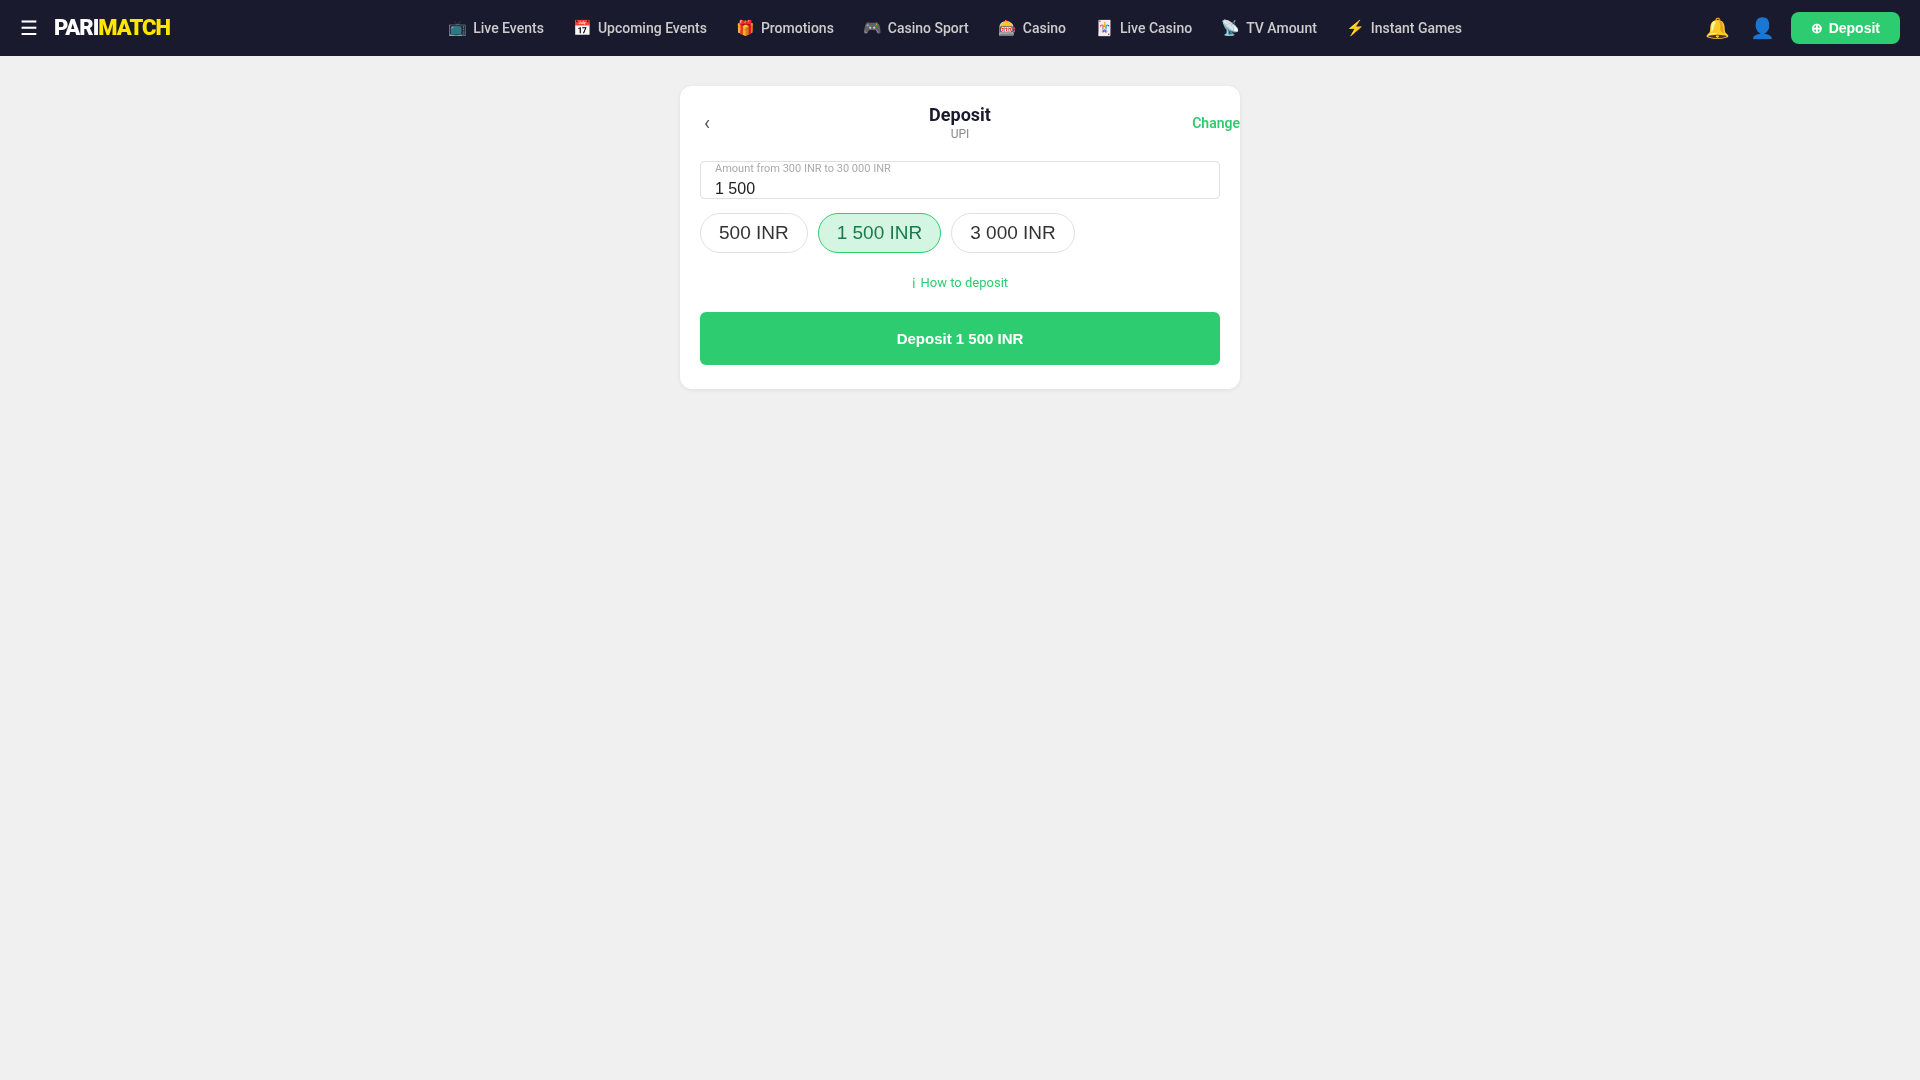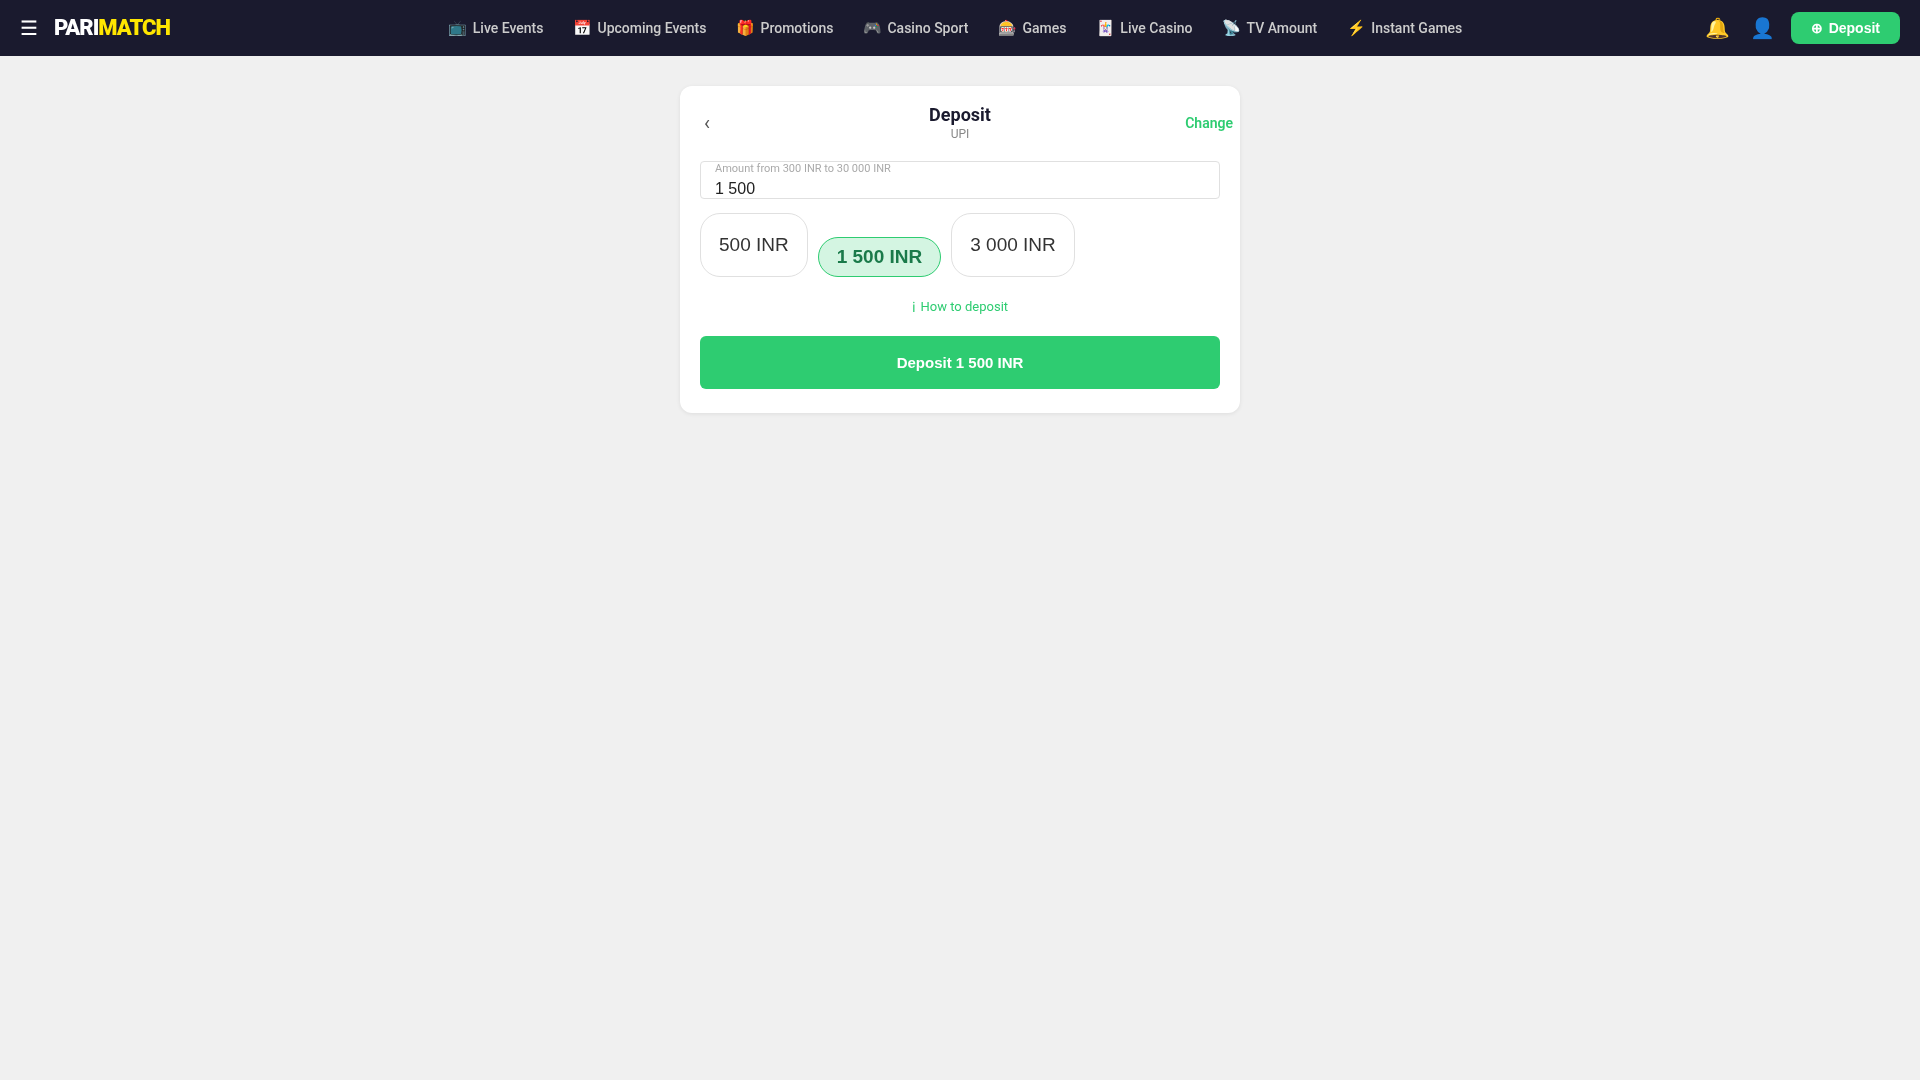--- a/index.html
+++ b/index.html
@@ -139,21 +139,21 @@
       font-weight: 700;
       color: #1a1a2e;
     }
     .deposit-subtitle {
       font-size: 12px;
       color: #888;
       margin-top: 2px;
     }
     .change-btn {
       position: absolute;
-      right: 7px;
+      right: 0;
       color: #2ecc71;
       font-size: 14px;
       font-weight: 600;
       cursor: pointer;
     }
 
     .deposit-body {
       padding: 10px 20px 24px;
     }
 
@@ -191,22 +191,21 @@
       color: #333;
       font-size: 19px;
       font-weight: 500;
       cursor: pointer;
       text-align: center;
     }
     .preset-btn.active {
       background: #d4f5e2;
       border-color: #2ecc71;
       color: #1a7a4a;
-      font-weight: 700;
-      margin-top: 24px;
+      font-weight: 400;
     }
 
     .how-to-deposit {
       display: flex;
       align-items: center;
       justify-content: center;
       gap: 5px;
       color: #2ecc71;
       font-size: 13px;
       cursor: pointer;
@@ -253,21 +252,21 @@
     <a class="nav-link">
       <span class="nav-icon">🎁</span>
       <span>Promotions</span>
     </a>
     <a class="nav-link">
       <span class="nav-icon">🎮</span>
       <span>Casino Sport</span>
     </a>
     <a class="nav-link">
       <span class="nav-icon">🎰</span>
-      <span>Games</span>
+      <span>Casino</span>
     </a>
     <a class="nav-link">
       <span class="nav-icon">🃏</span>
       <span>Live Casino</span>
     </a>
     <a class="nav-link">
       <span class="nav-icon">📡</span>
       <span>TV Amount</span>
     </a>
     <a class="nav-link">

